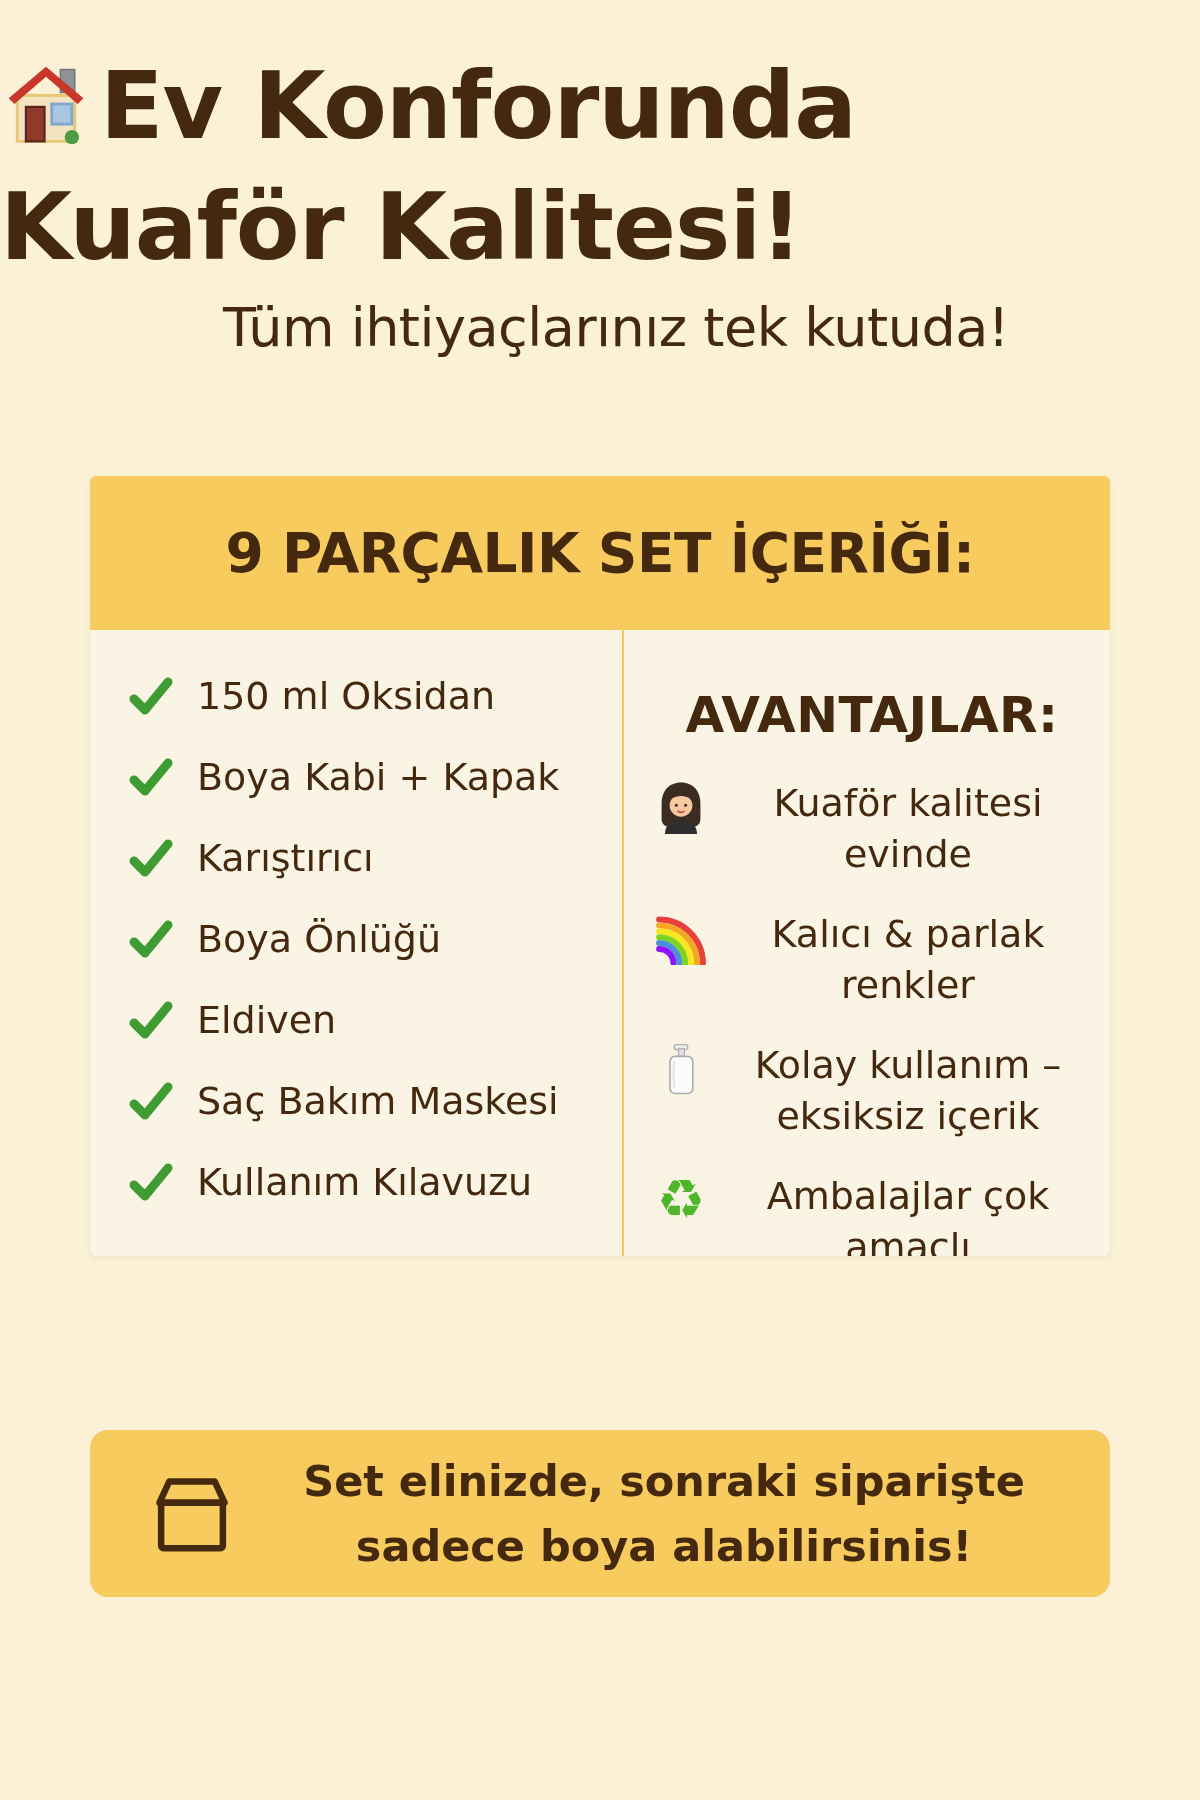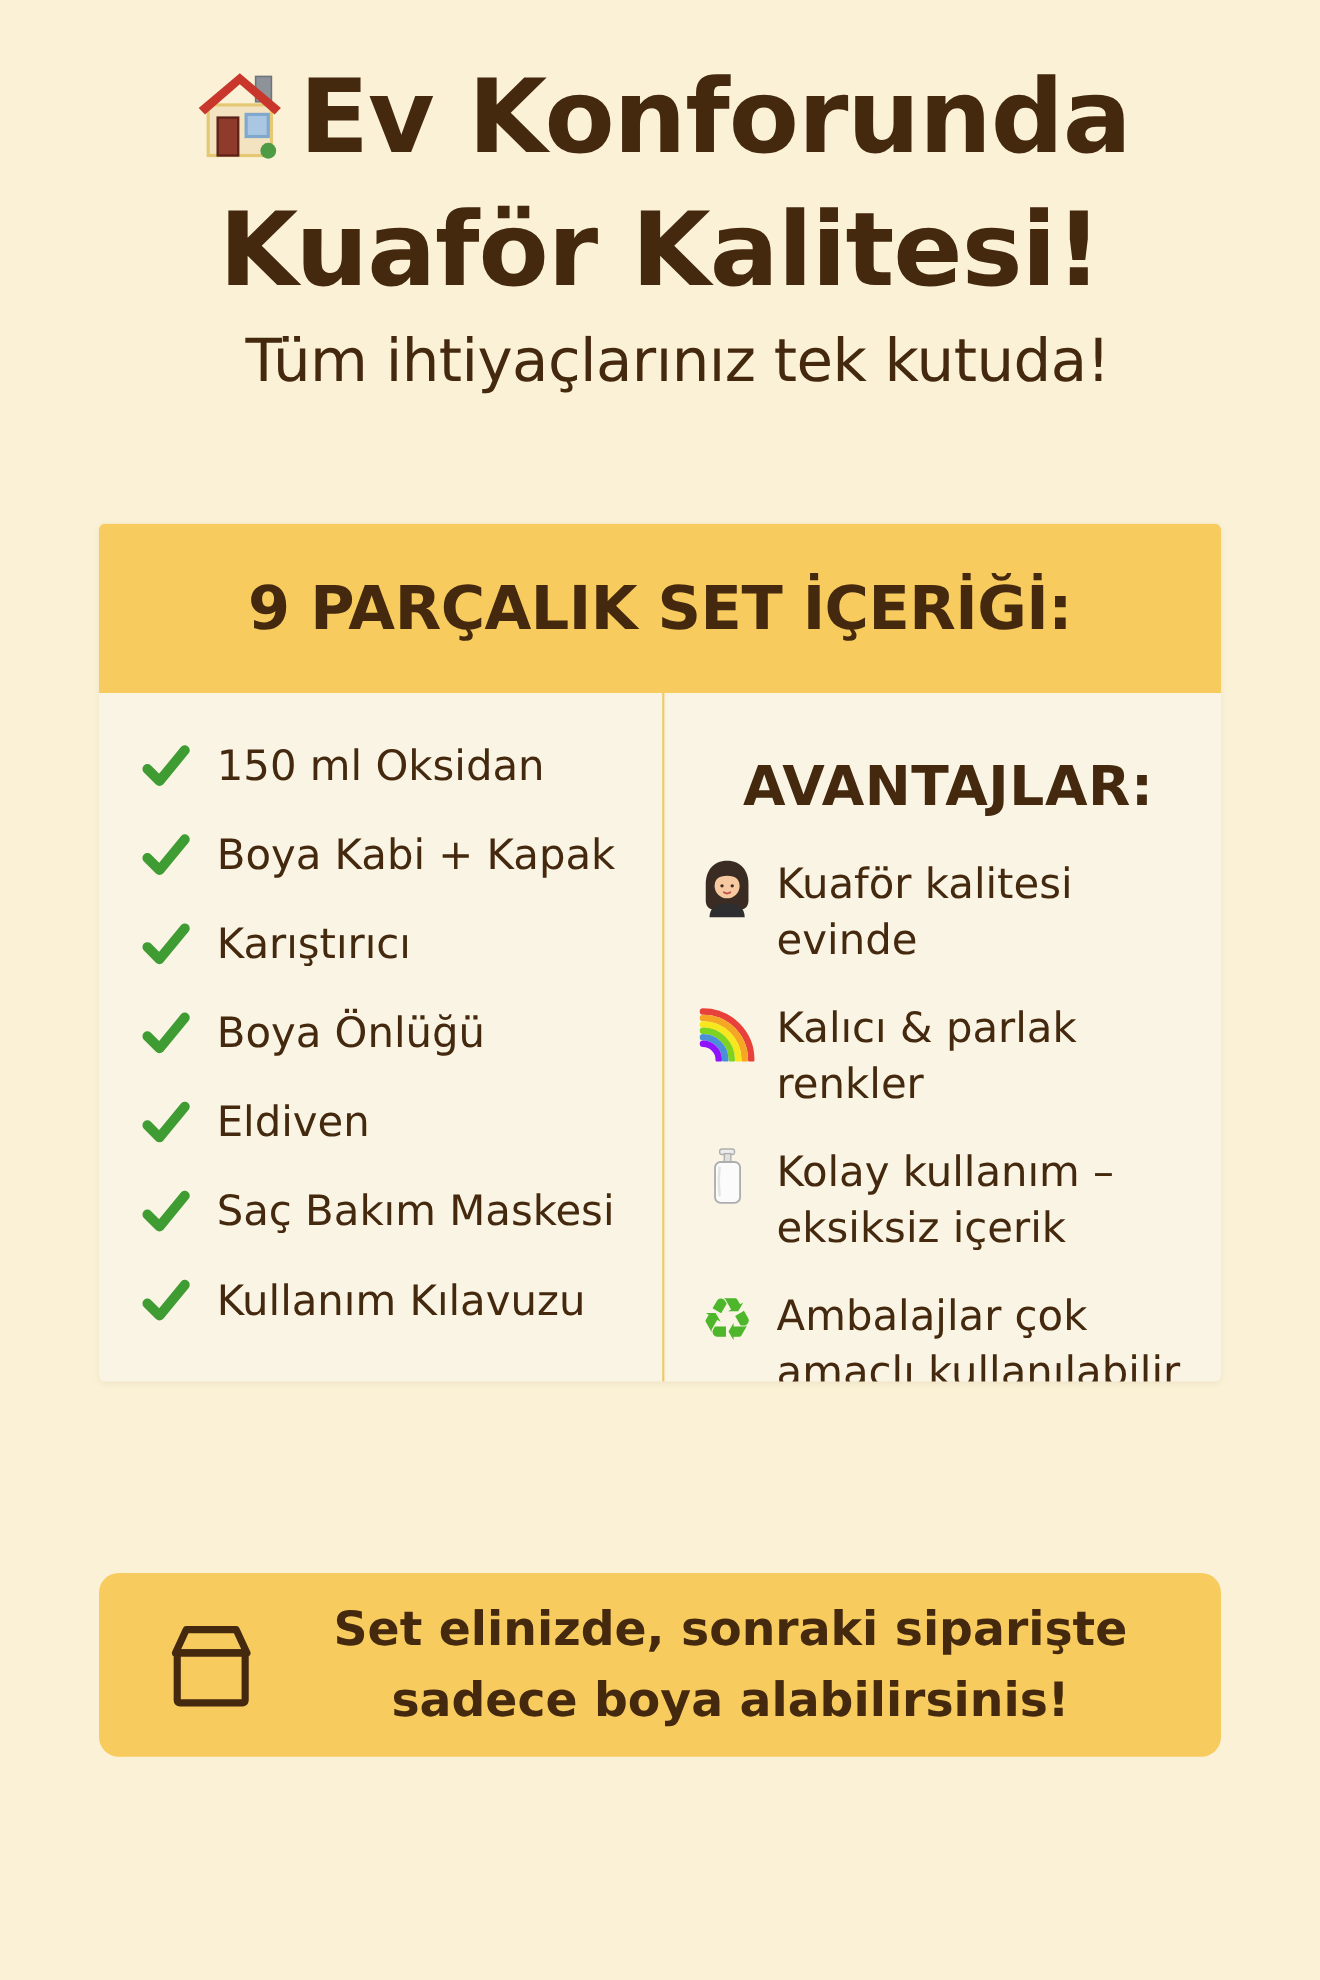--- a/index.html
+++ b/index.html
@@ -6,21 +6,21 @@
   body{
     position:relative;
     width:1200px;height:1800px;
     background:#FAF1D6;
     font-family:"DejaVu Sans","Liberation Sans",sans-serif;
     color:#44290F;
     overflow:hidden;
   }
   .title{
     position:absolute;top:52px;left:0;width:1200px;
-    text-align:center;font-weight:bold;
+    text-align:left;font-weight:bold;
     font-size:93px;line-height:1.17;letter-spacing:-1px;
   }
   .title .house-wrap{display:inline-block;vertical-align:-12px;margin-right:8px;}
   .title .house-wrap svg{width:92px;height:92px;}
   .subtitle{
     position:absolute;top:296px;left:16px;width:1200px;
     text-align:center;font-size:54px;font-weight:normal;letter-spacing:-0.5px;
   }
   .card{
     position:absolute;left:90px;top:476px;width:1020px;height:780px;
@@ -31,31 +31,31 @@
     height:154px;background:#F7CB5D;
     display:flex;align-items:center;justify-content:center;
     font-weight:bold;font-size:55px;letter-spacing:-0.5px;
   }
   .card-body{display:flex;height:794px;}
   .col-left{width:512px;box-sizing:border-box;padding:46px 0 0 38px;flex:none;}
   .check-row{display:flex;align-items:center;height:40px;margin-bottom:41px;font-size:38px;white-space:nowrap;}
   .check-icon{width:46px;height:46px;margin-right:23px;flex:none;}
   .col-right{
     flex:1;border-left:2px solid #F2C869;
-    box-sizing:border-box;padding:56px 20px 0 30px;
+    box-sizing:border-box;padding:56px 20px 0 30px;margin-left:20px;
   }
   .adv-heading{text-align:center;font-weight:bold;font-size:50px;letter-spacing:0.5px;margin:0 0 34px 0;}
   .adv-row{display:flex;align-items:flex-start;margin-bottom:30px;font-size:38px;line-height:1.33;}
   .adv-icon{width:54px;height:54px;margin-right:18px;margin-top:2px;flex:none;}
   .adv-icon svg{width:54px;height:54px;}
   .adv-icon.recycle{
     display:flex;align-items:center;justify-content:center;
     color:#4DB62A;font-size:54px;font-weight:bold;line-height:54px;
   }
-  .adv-text{flex:1;}
+  .adv-text{flex:1;text-align:center;}
   .footer-banner{
     position:absolute;left:90px;top:1430px;width:1020px;height:167px;
     background:#F7CB5D;border-radius:18px;
     display:flex;align-items:center;
   }
   .box-icon{width:104px;height:104px;margin-left:50px;flex:none;}
   .banner-text{flex:1;text-align:center;font-weight:bold;font-size:43px;line-height:1.5;padding-right:26px;}
 </style>
 </head>
 <body>

